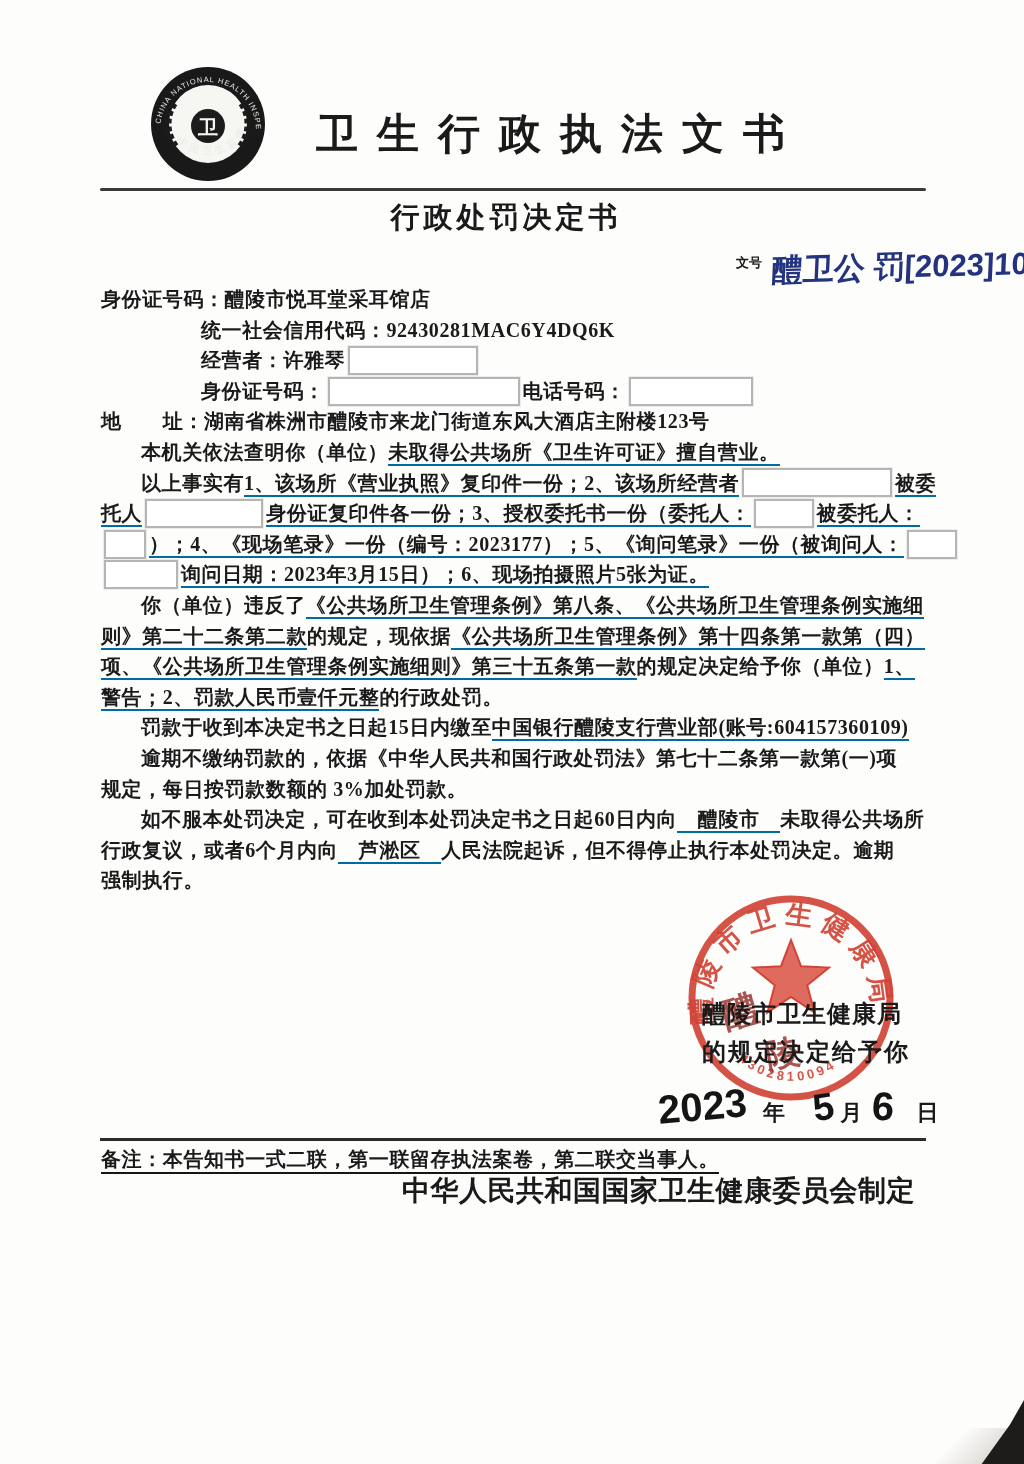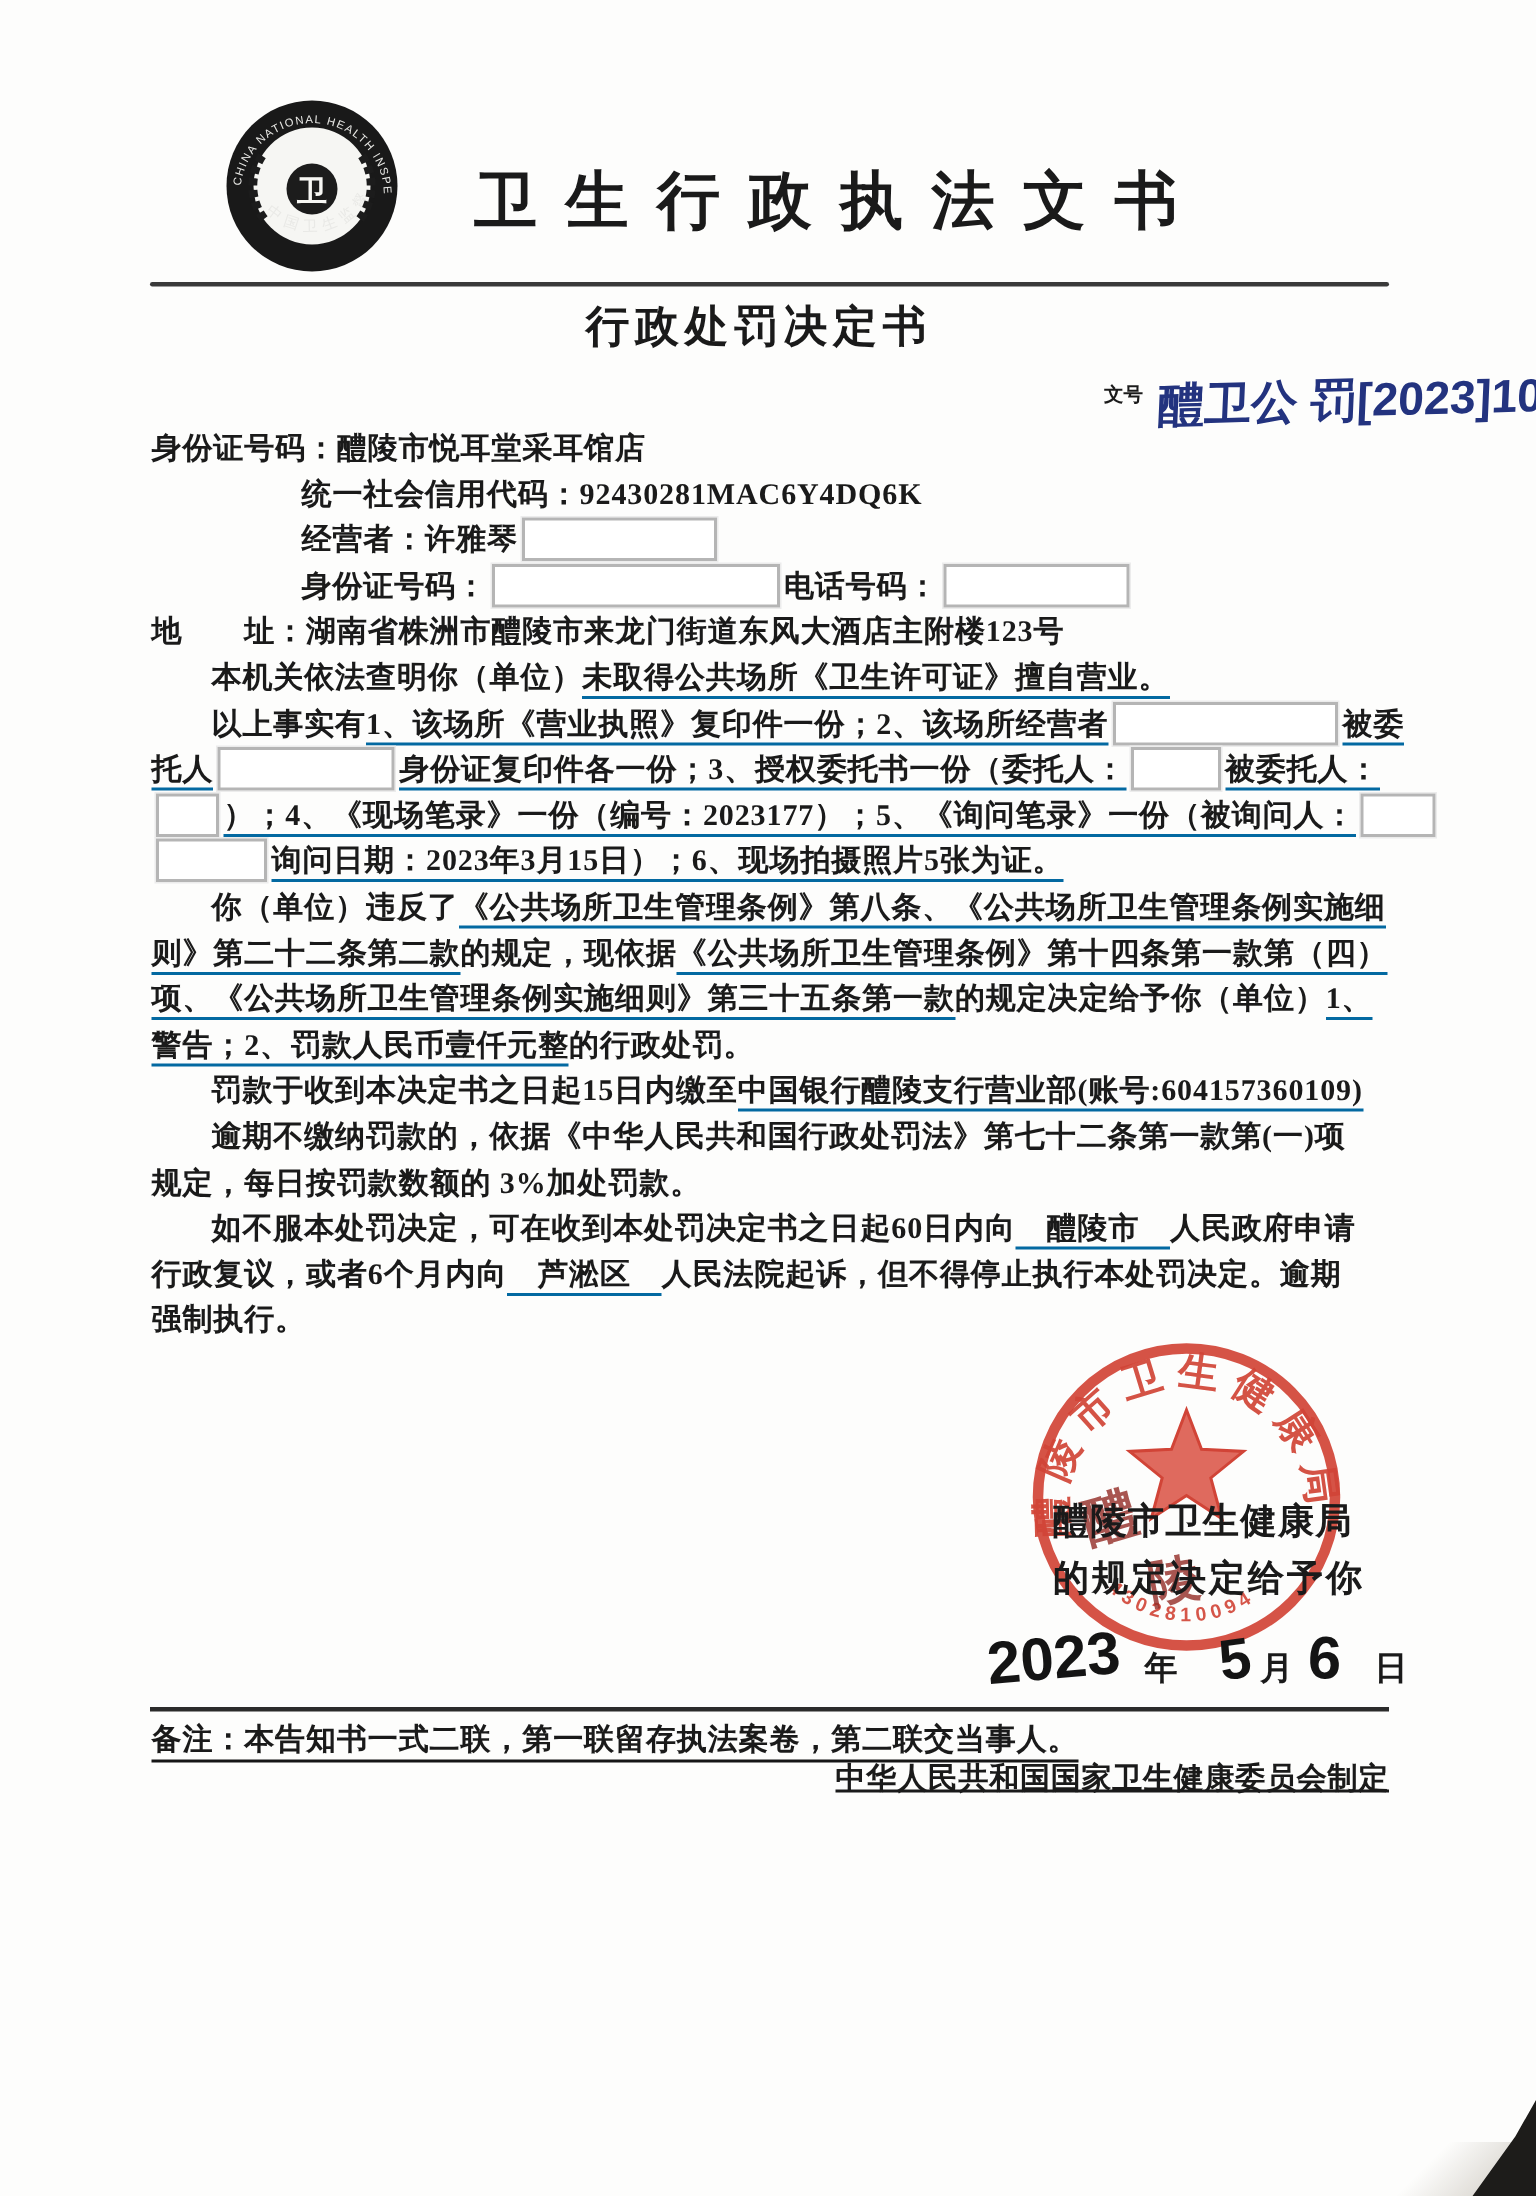--- a/index.html
+++ b/index.html
@@ -60,22 +60,22 @@
   .d-month { font-size:38px; transform:rotate(-8deg); margin-left:28px; }
   .d-day   { font-size:40px; transform:rotate(3deg); margin-left:10px; }
   .d-unit  { font-size:22px; font-weight:700; margin-left:16px; }
   
   .footer-divider { position:absolute; left:100px; top:1138px; width:826px; height:2.5px; background:#2b2b2b; }
   .footer-note {
     position:absolute; left:101px; top:1146px; font-size:20px; font-weight:700; letter-spacing:0.6px;
   }
   .footer-note span { border-bottom:2px solid #161616; padding-bottom:2px; }
   .footer-issuer {
-    position:absolute; right:98px; top:1172px; font-size:20px; font-weight:700;
-    font-family:"Liberation Sans","DejaVu Sans",sans-serif; letter-spacing:0.5px;text-decoration:underline;
+    position:absolute; right:109px; top:1172px; font-size:28px; font-weight:700;
+    font-family:"Liberation Sans","DejaVu Sans",sans-serif; letter-spacing:0.5px;
   }
   
   .corner-dark {
     position:absolute; right:0; bottom:0; width:46px; height:64px;
     background:#1d1c1a; clip-path:polygon(100% 0, 100% 100%, 8% 100%, 70% 38%);
   }
   .corner-soft {
     position:absolute; right:0; bottom:0; width:120px; height:36px;
     background:linear-gradient(315deg, #c9c4bb 0%, rgba(250,250,248,0) 60%);
   }
@@ -126,21 +126,21 @@
       <div class="bline"><span class="u">托人</span><span class="redact" style="width: 118px;"></span><span class="u">身份证复印件各一份；3、授权委托书一份（委托人：</span><span class="redact" style="width: 60px;"></span><span class="u">被委托人：</span></div>
       <div class="bline"><span class="redact" style="width: 42px;"></span><span class="u">）；4、《现场笔录》一份（编号：2023177）；5、《询问笔录》一份（被询问人：</span><span class="redact" style="width: 50px;"></span></div>
       <div class="bline"><span class="redact" style="width: 74px;"></span><span class="u">询问日期：2023年3月15日）；6、现场拍摄照片5张为证。</span></div>
       <div class="bline" style="padding-left: 2em;"><span>你（单位）违反了</span><span class="u">《公共场所卫生管理条例》第八条、《公共场所卫生管理条例实施细</span></div>
       <div class="bline"><span class="u">则》第二十二条第二款</span><span>的规定，现依据</span><span class="u">《公共场所卫生管理条例》第十四条第一款第（四）</span></div>
       <div class="bline"><span class="u">项、《公共场所卫生管理条例实施细则》第三十五条第一款</span><span>的规定决定给予你（单位）</span><span class="u">1、</span></div>
       <div class="bline"><span class="u">警告；2、罚款人民币壹仟元整</span><span>的行政处罚。</span></div>
       <div class="bline" style="padding-left: 2em;"><span>罚款于收到本决定书之日起15日内缴至</span><span class="u">中国银行醴陵支行营业部(账号:604157360109)</span></div>
       <div class="bline" style="padding-left: 2em;"><span>逾期不缴纳罚款的，依据《中华人民共和国行政处罚法》第七十二条第一款第(一)项</span></div>
       <div class="bline"><span>规定，每日按罚款数额的 3%加处罚款。</span></div>
-      <div class="bline" style="padding-left: 2em;"><span>如不服本处罚决定，可在收到本处罚决定书之日起60日内向</span><span class="u">　醴陵市　</span><span>人民政府申请</span></div>
+      <div class="bline" style="padding-left: 2em;"><span>如不服本处罚决定，可在收到本处罚决定书之日起60日内向</span><span class="u">　醴陵市　</span><span>未取得公共场所</span></div>
       <div class="bline"><span>行政复议，或者6个月内向</span><span class="u">　芦淞区　</span><span>人民法院起诉，但不得停止执行本处罚决定。逾期</span></div>
       <div class="bline"><span>强制执行。</span></div>
     </div>
 
   <div class="seal">
     <svg width="222" height="222" viewBox="0 0 222 222">
       <defs>
         <path id="sealTop" d="M 34,140 A 81,81 0 1 1 188,140"></path>
         <path id="sealBot" d="M 48,158 A 79,79 0 0 0 176,158"></path>
       </defs>

